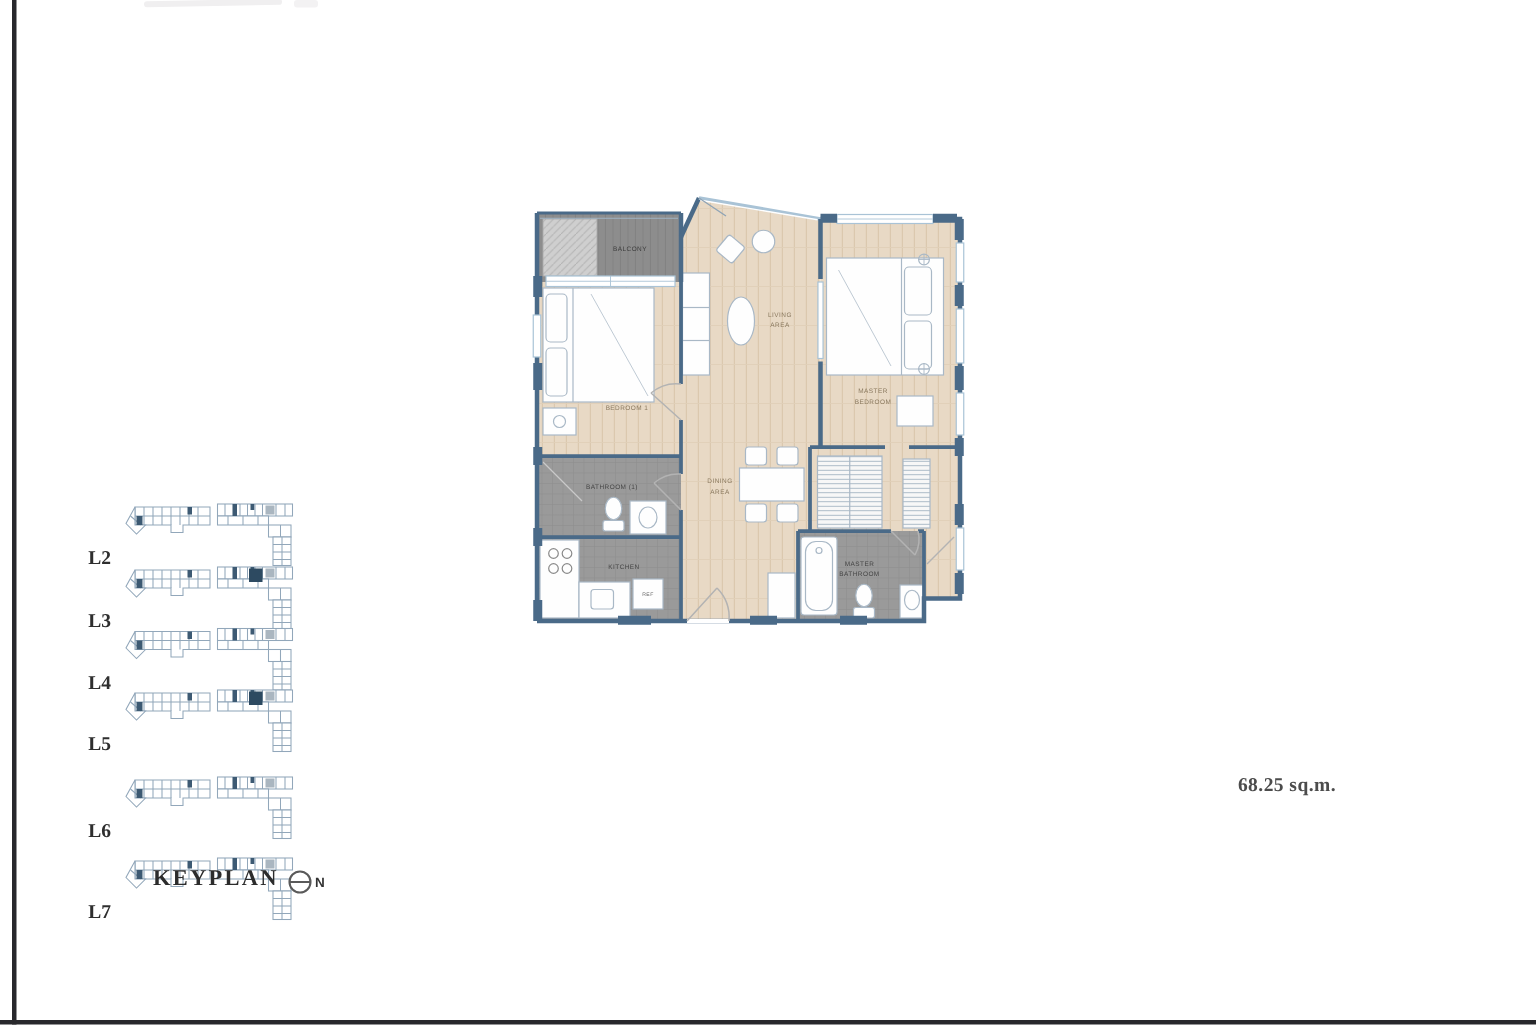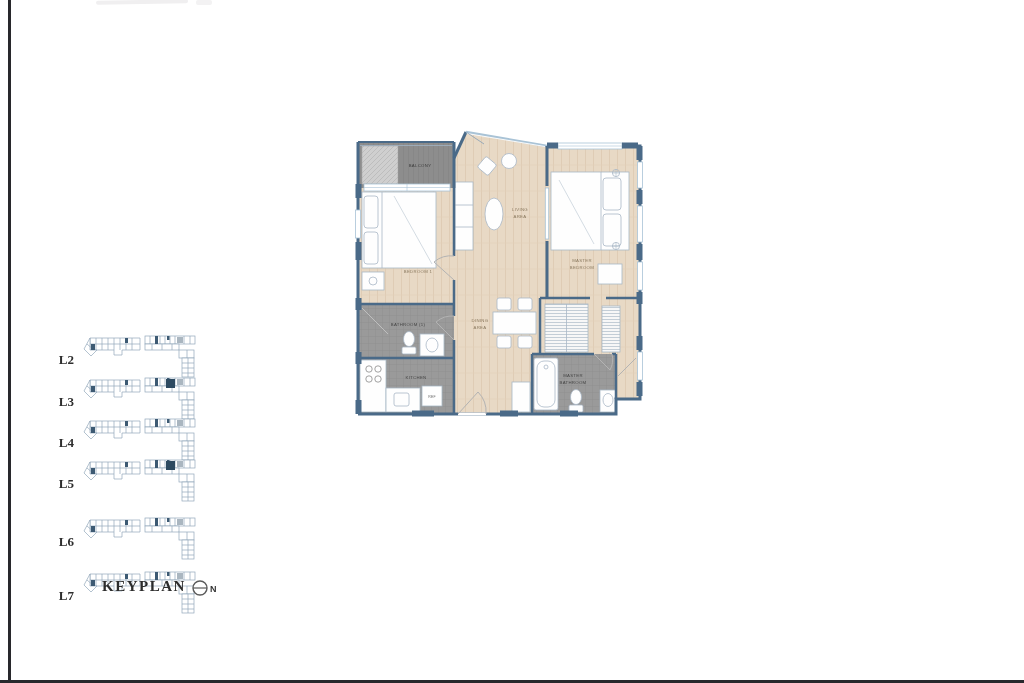--- a/index.html
+++ b/index.html
@@ -6,21 +6,21 @@
   body{
     width:1024px;height:683px;position:relative;background:#ffffff;
     font-family:"Liberation Serif", serif;overflow:hidden;
   }
   .left-border{position:absolute;left:8px;top:0;width:3px;height:683px;background:#28282c;}
   .bottom-border{position:absolute;left:0;top:680px;width:1024px;height:3px;background:#28282c;}
   .top-artifact{position:absolute;left:96px;top:0;width:92px;height:4px;background:#f0eff0;border-radius:2px;transform:rotate(-1deg);}
   .top-artifact2{position:absolute;left:196px;top:0;width:16px;height:5px;background:#f3f2f3;border-radius:2px;}
 
   
-  .kp-row{position:absolute;left:44px;display:flex;align-items:center;}
+  .kp-row{position:absolute;left:44px;display:flex;align-items:flex-end;}
   .kp-label{display:inline-block;width:30px;text-align:right;font:bold 13px "Liberation Serif",serif;color:#2e2e2e;padding-top:6px;}
   .kp-bldg{margin-left:8px;}
   .kp-title{position:absolute;left:102px;top:578px;display:flex;gap:5px;}
   .kp-title-text{font:bold 15px "Liberation Serif",serif;letter-spacing:1.5px;color:#2c2c2c;}
 
   
   .unit-info{position:absolute;left:756px;top:512px;width:204px;text-align:center;}
   .unit-name{font:400 31px "Liberation Serif",serif;color:#333;letter-spacing:1px;}
   .unit-area{font:bold 13px "Liberation Serif",serif;color:#4c4c4c;margin-top:3px;letter-spacing:.3px;}
 
@@ -126,20 +126,21 @@
 <div class="kp-title">
   <span class="kp-title-text">KEYPLAN</span>
   <svg width="28" height="20" viewBox="0 0 28 20">
     <circle cx="9" cy="10" r="7" fill="#fff" stroke="#5a5a5a" stroke-width="1.4"></circle>
     <line x1="2" y1="10" x2="16" y2="10" stroke="#5a5a5a" stroke-width="1.2"></line>
     <text x="19" y="13.5" font-size="9" font-weight="bold" fill="#333">N</text>
   </svg>
 </div>
 
 <div class="unit-info">
+  <div class="unit-area">68.25 sq.m.</div>
 </div>
 
 <svg class="plan" width="290" height="296" viewBox="0 0 290 296">
   <defs>
     <pattern id="wood" width="8" height="26" patternUnits="userSpaceOnUse">
       <rect width="8" height="26" fill="#e8d9c5"></rect>
       <line x1="7.6" y1="0" x2="7.6" y2="26" stroke="#dbc8ae" stroke-width="0.8"></line>
       <line x1="0" y1="13" x2="8" y2="13" stroke="#e0cfb8" stroke-width="0.6"></line>
     </pattern>
     <pattern id="tile" width="7" height="7" patternUnits="userSpaceOnUse">

